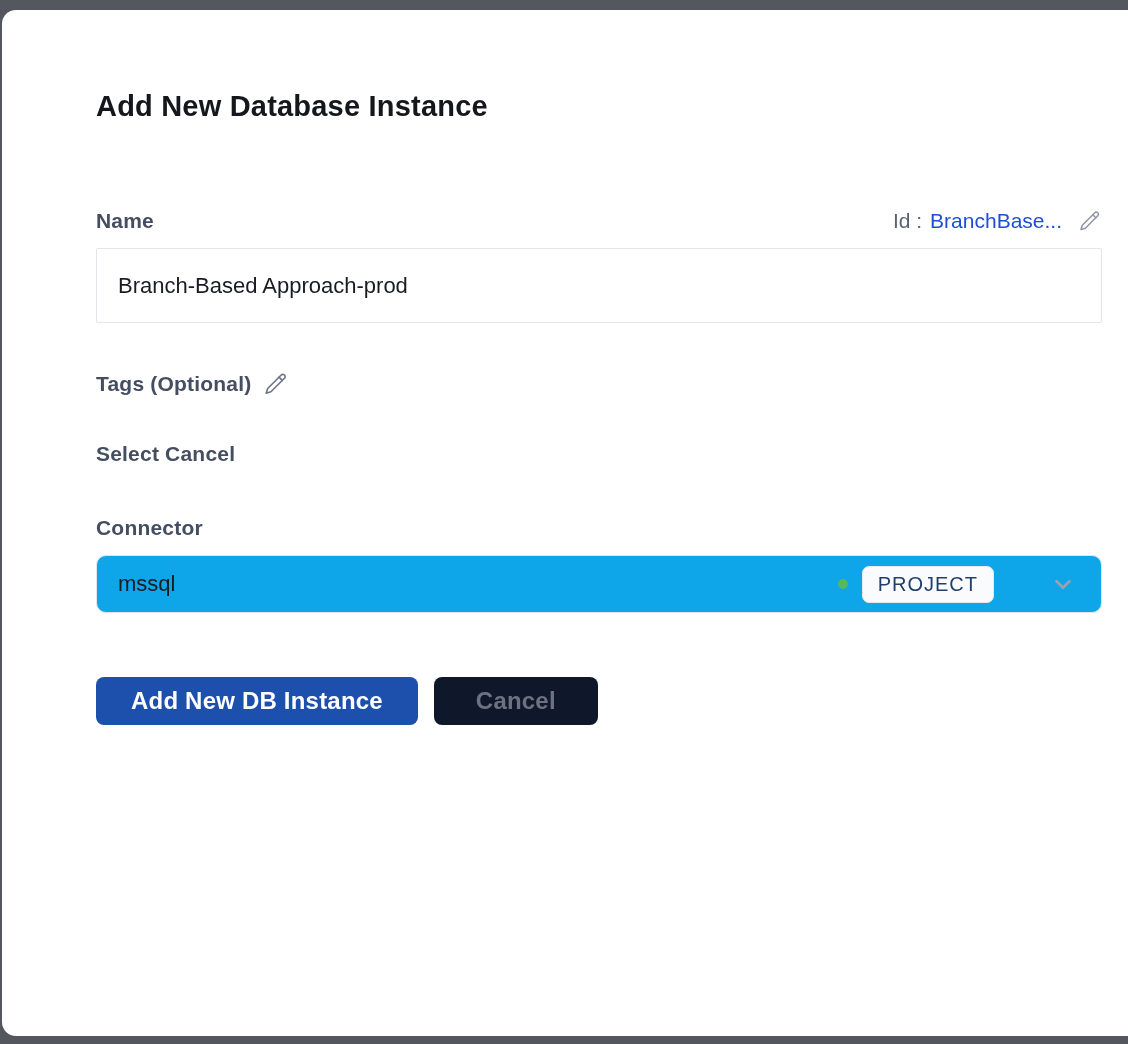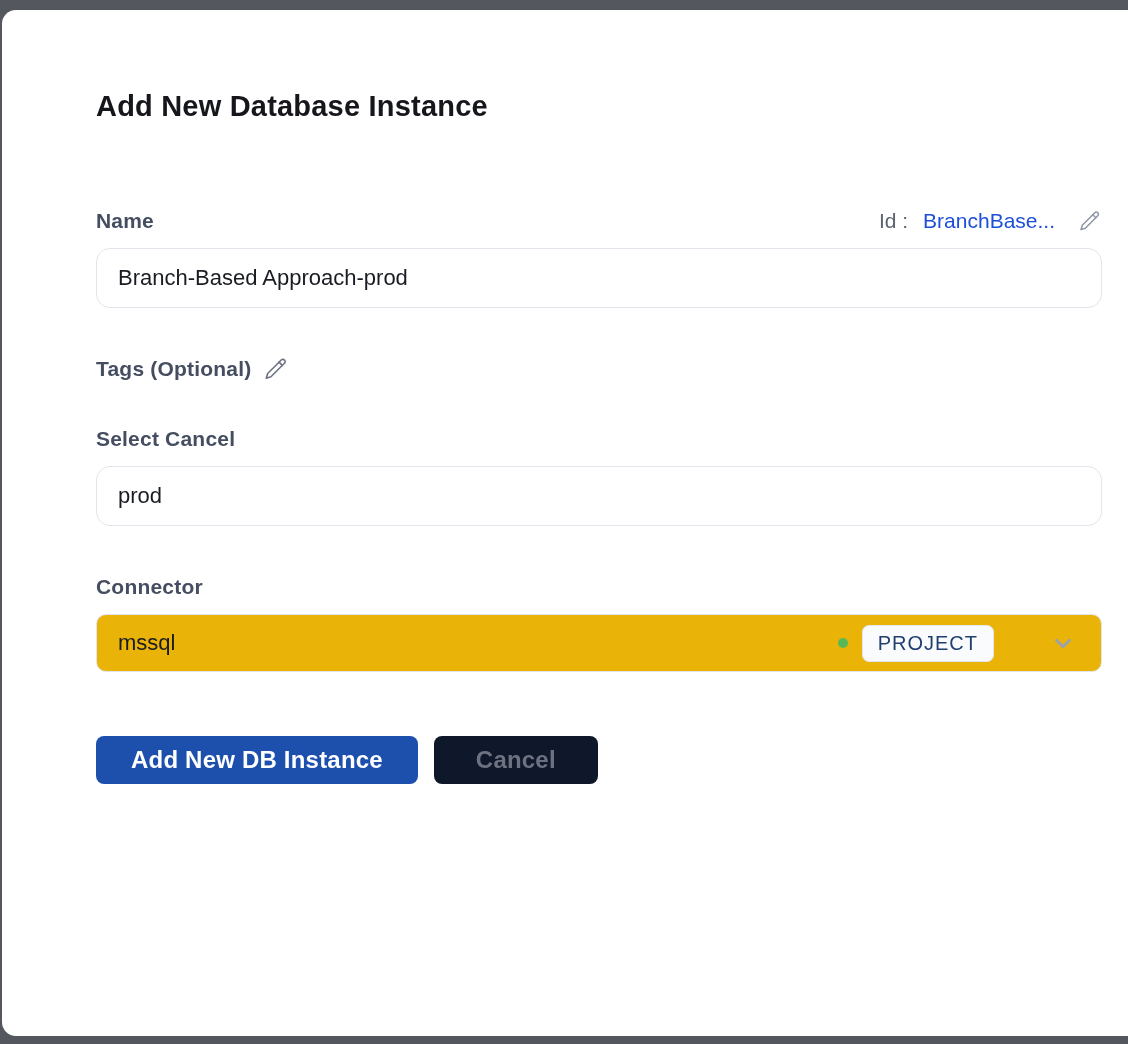--- a/index.html
+++ b/index.html
@@ -45,43 +45,43 @@
   .field-label {
     font-size: 21px;
     line-height: 26px;
     font-weight: 600;
     color: #454d60;
     letter-spacing: 0.2px;
   }
   .id-group {
     display: flex;
     align-items: center;
-    gap: 15px;
+    gap: 8px;
     font-size: 21px;
   }
   .id-label { color: #5c6270; font-weight: 400; }
   .id-link  { color: #1d4ed8; font-weight: 500; text-decoration: none; cursor: pointer; }
   .edit-icon {
     display: inline-flex;
     width: 24px;
     height: 24px;
     margin-left: 8px;
     cursor: pointer;
     flex: 0 0 auto;
   }
   .edit-icon svg { width: 100%; height: 100%; }
   .text-input {
     display: block;
     box-sizing: border-box;
     width: 1006px;
-    height: 60px;
+    height: 75px;
     margin-top: 14px;
     padding: 0 21px;
     border: 1px solid #e2e5ec;
-    border-radius: 14px;
+    border-radius: 2px;
     background: #ffffff;
     font-family: "Liberation Sans", sans-serif;
     font-size: 22px;
     color: #191c22;
     outline: none;
   }
   .text-input::placeholder { color: #b4bac4; }
   .mt-name    { margin-top: 84px; }
   .mt-tags    { margin-top: 48px; }
   .mt-section { margin-top: 44px; }
@@ -93,21 +93,21 @@
     position: relative;
     display: flex;
     align-items: center;
     box-sizing: border-box;
     width: 1006px;
     height: 58px;
     margin-top: 14px;
     padding: 0 21px;
     border: 1px solid #e2e5ec;
     border-radius: 10px;
-    background: #eab308;
+    background: #0ea5e9;
     cursor: pointer;
   }
   .combo-value { flex: 1; font-size: 22px; color: #191c22; }
   .status-dot {
     width: 10px;
     height: 10px;
     border-radius: 50%;
     background: #57b857;
     flex: 0 0 auto;
     margin-right: 14px;
@@ -191,21 +191,20 @@
       <span class="edit-icon">
         <svg viewBox="0 0 24 24" fill="none" stroke="#6e7486" stroke-width="1.5" stroke-linejoin="round" stroke-linecap="round">
           <path d="M16.8 3.7a2.1 2.1 0 0 1 3 3L7.3 19.2 3 20.5l1.3-4.3L16.8 3.7z"></path>
           <path d="M14.8 5.7l3 3"></path>
         </svg>
       </span>
     </div>
 
     <div class="field-block mt-section">
       <span class="field-label">Select Cancel</span>
-      <input class="text-input" type="text" value="prod" style="">
     </div>
 
     <div class="field-block mt-section2">
       <span class="field-label">Connector</span>
       <div class="combo">
         <span class="combo-value">mssql</span>
         <span class="status-dot"></span>
         <span class="scope-badge">PROJECT</span>
         <span class="chevron-icon">
           <svg viewBox="0 0 24 24" fill="none" stroke="#9aa1b0" stroke-width="2.6" stroke-linecap="round" stroke-linejoin="round">

